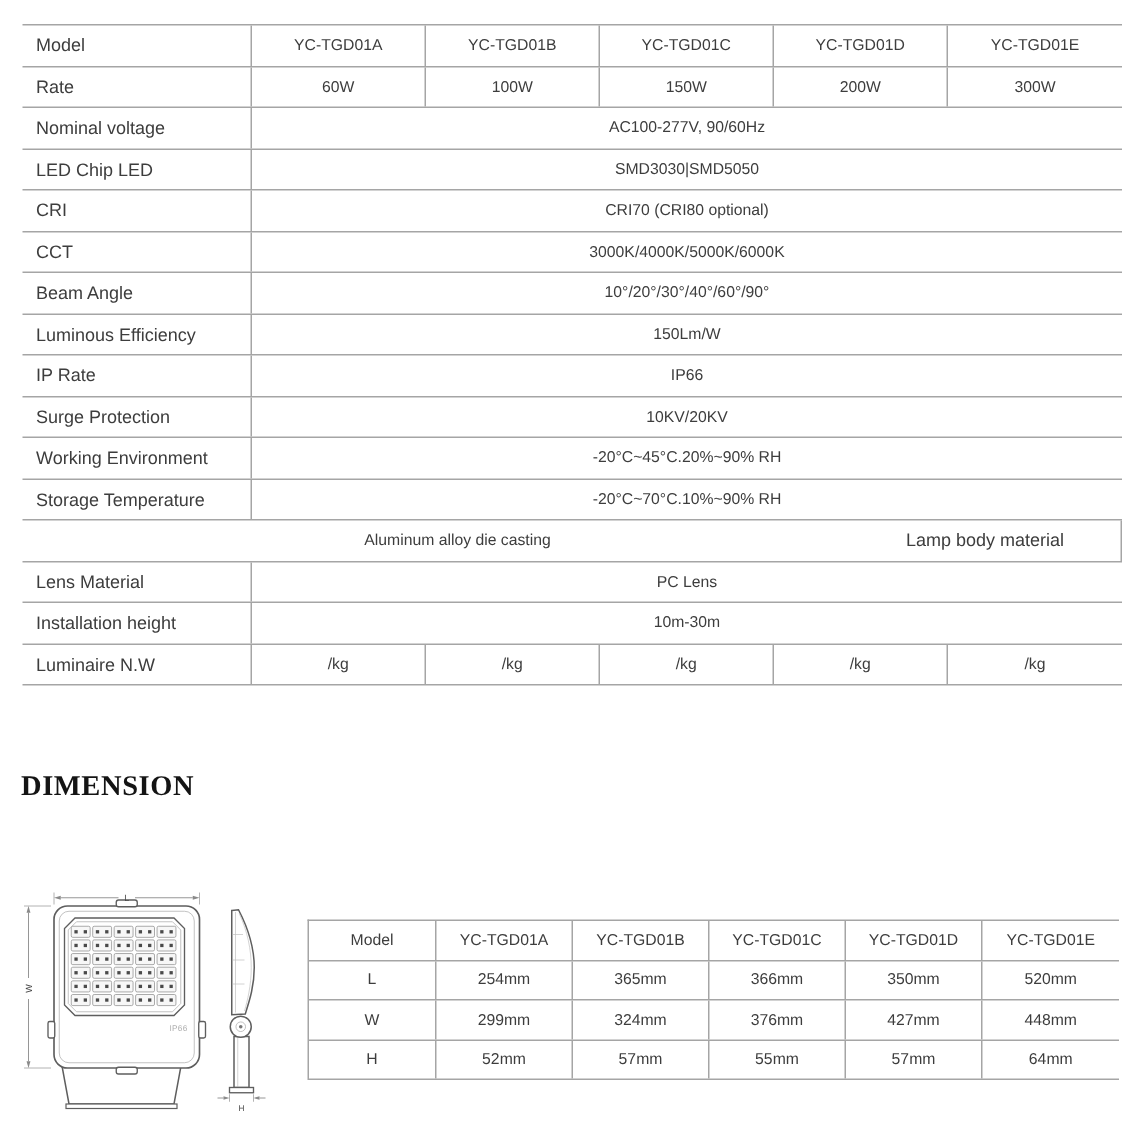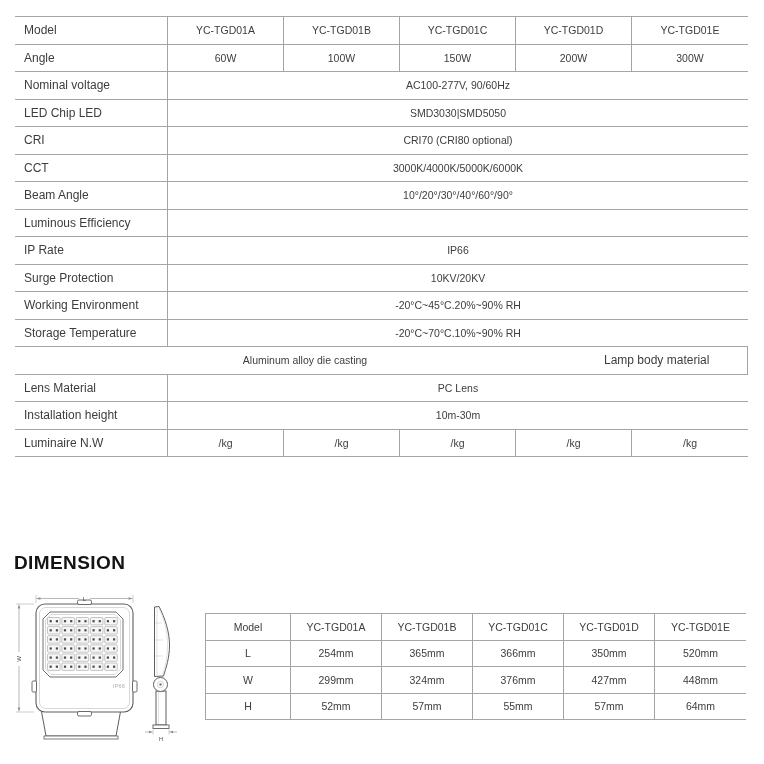--- a/index.html
+++ b/index.html
@@ -18,21 +18,21 @@
   
   .spec-table{position:absolute;top:16px;left:15px;width:733px;border-top:1px solid var(--line);}
   .spec-row{display:flex;align-items:stretch;height:27.5px;border-bottom:1px solid var(--line);}
   .cell{display:flex;align-items:center;justify-content:center;font-size:10.5px;color:var(--text);white-space:nowrap;}
   .spec-table .cell.label{width:153px;justify-content:flex-start;padding-left:9px;font-size:12px;border-right:1px solid var(--line);}
   .spec-table .cell.val{width:116px;border-right:1px solid var(--line);}
   .spec-table .cell.val:last-child{border-right:none;}
   .spec-table .cell.merged{flex:1;}
 
   
-  .dim-title{position:absolute;top:552px;left:14px;font-size:19px;font-weight:700;letter-spacing:.4px;color:var(--title);}
+  .dim-title{position:absolute;top:514px;left:14px;font-size:19px;font-weight:700;letter-spacing:.4px;color:var(--title);font-family:Liberation Serif, serif;}
 
   .dim-table{position:absolute;top:613px;left:205px;width:541px;border-top:1px solid var(--line);border-left:1px solid var(--line);}
   .dim-row{display:flex;align-items:stretch;height:26.5px;border-bottom:1px solid var(--line);}
   .dim-table .cell{font-size:10.5px;}
   .dim-table .cell.label{width:85px;border-right:1px solid var(--line);}
   .dim-table .cell.val{width:91px;border-right:1px solid var(--line);}
   .dim-table .cell.val:last-child{border-right:none;}
 
   
   .drawing{position:absolute;top:588px;left:12px;width:196px;height:172px;}
@@ -56,21 +56,21 @@
   <div class="spec-table" id="spec-table">
       <div class="spec-row">
         <div class="cell label">Model</div>
         <div class="cell val">YC-TGD01A</div>
         <div class="cell val">YC-TGD01B</div>
         <div class="cell val">YC-TGD01C</div>
         <div class="cell val">YC-TGD01D</div>
         <div class="cell val">YC-TGD01E</div>
       </div>
       <div class="spec-row">
-        <div class="cell label">Angle</div>
+        <div class="cell label">Rate</div>
         <div class="cell val">60W</div>
         <div class="cell val">100W</div>
         <div class="cell val">150W</div>
         <div class="cell val">200W</div>
         <div class="cell val">300W</div>
       </div>
       <div class="spec-row">
         <div class="cell label">Nominal voltage</div>
         <div class="cell merged">AC100-277V, 90/60Hz</div>
       </div>
@@ -85,20 +85,21 @@
       <div class="spec-row">
         <div class="cell label">CCT</div>
         <div class="cell merged">3000K/4000K/5000K/6000K</div>
       </div>
       <div class="spec-row">
         <div class="cell label">Beam Angle</div>
         <div class="cell merged">10°/20°/30°/40°/60°/90°</div>
       </div>
       <div class="spec-row">
         <div class="cell label">Luminous Efficiency</div>
+        <div class="cell merged">150Lm/W</div>
       </div>
       <div class="spec-row">
         <div class="cell label">IP Rate</div>
         <div class="cell merged">IP66</div>
       </div>
       <div class="spec-row">
         <div class="cell label">Surge Protection</div>
         <div class="cell merged">10KV/20KV</div>
       </div>
       <div class="spec-row">

